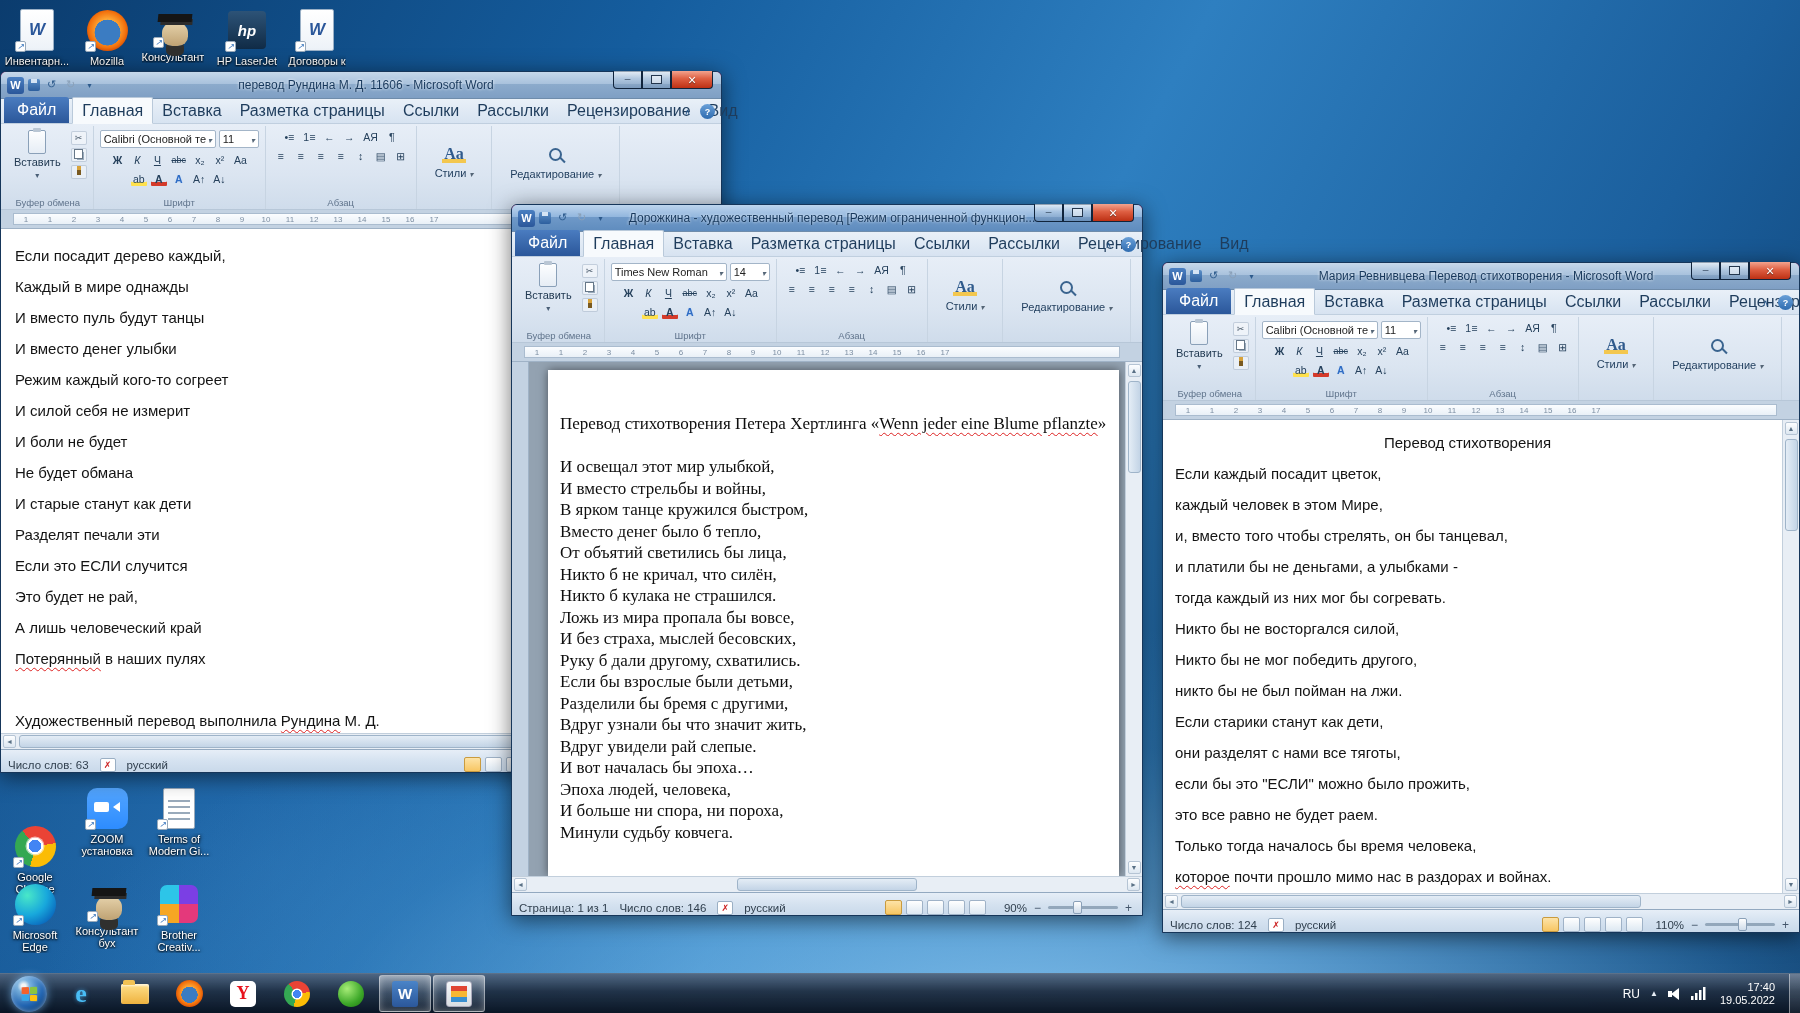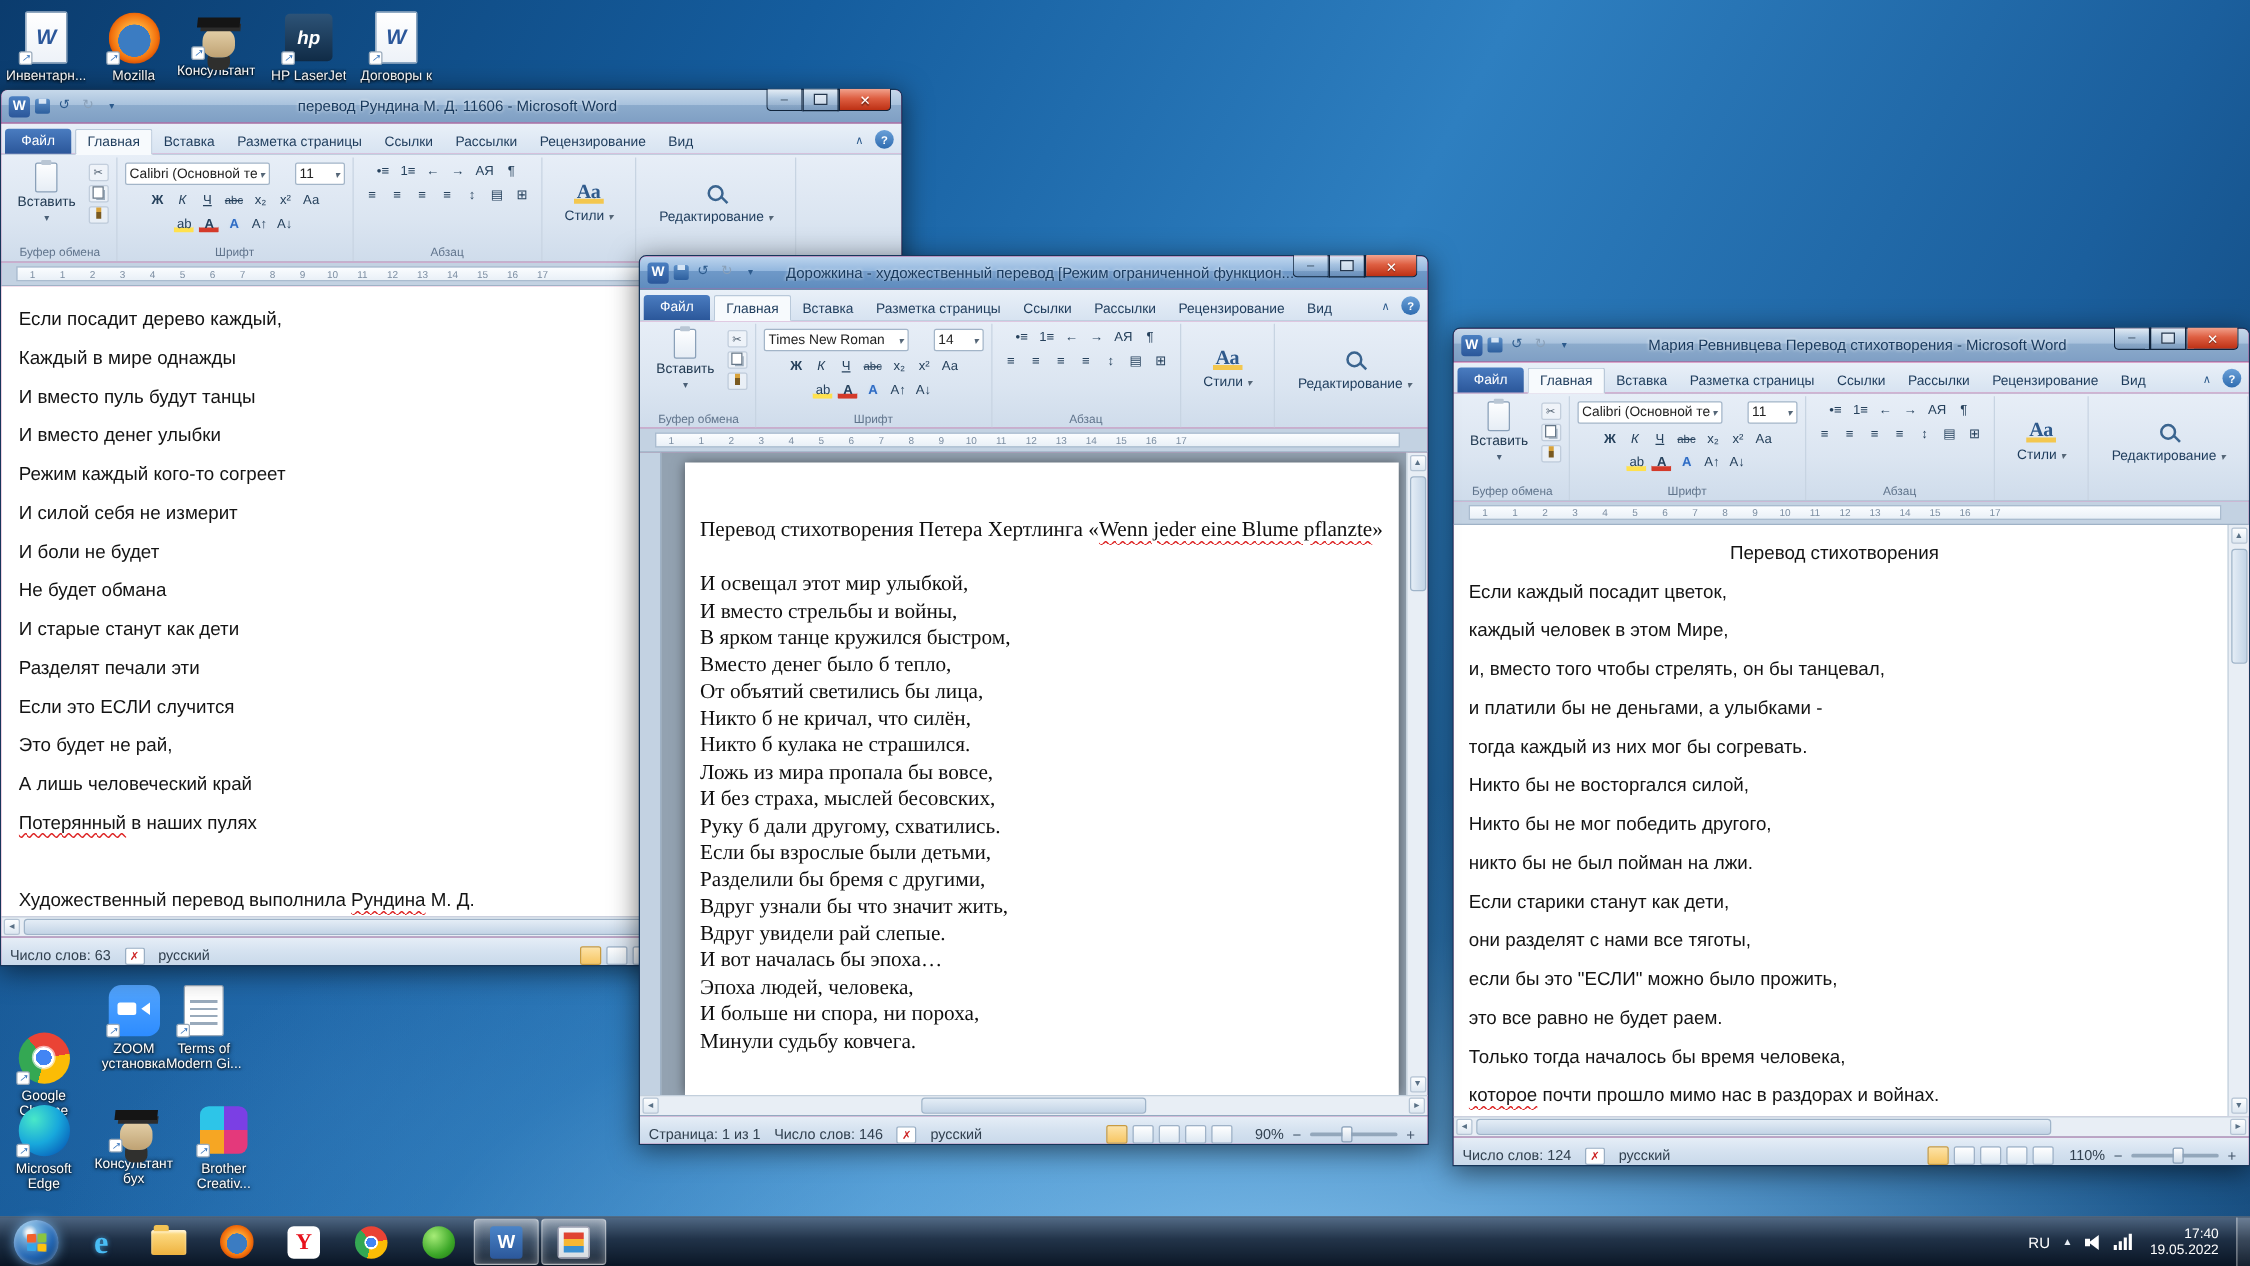--- a/index.html
+++ b/index.html
@@ -53,42 +53,42 @@
 .winbtns{position:absolute;right:8px;top:-1px;display:flex}
 .wbtn{width:29px;height:18px;border:1px solid #10243c;border-top:none;display:flex;align-items:center;justify-content:center;color:#1a2c40;font-size:10px;background:linear-gradient(rgba(255,255,255,.55),rgba(170,195,220,.4) 45%,rgba(105,135,170,.4))}
 .wbtn.min{border-radius:0 0 0 4px}
 .wbtn.min::after{content:"─";font-size:8px}
 .wbtn.max::after{content:"";width:9px;height:7px;border:1px solid #23364d;background:rgba(255,255,255,.5)}
 .wbtn.close{width:42px;border-radius:0 0 4px 0;background:linear-gradient(#f0a violet);background:linear-gradient(#f2a38e,#de5f42 45%,#bd3014);color:#fff}
 .wbtn.close::after{content:"×";font-size:14px;text-shadow:0 1px 1px rgba(0,0,0,.5)}
 
 .tabstrip{height:25px;display:flex;align-items:flex-end;background:linear-gradient(#e9f0f8,#d7e3f1);padding:0 3px;border-bottom:1px solid #c0cfdf;position:relative}
 .tabs{display:flex;align-items:flex-end}
-.tab{padding:4px 9px 3px;font-size:11px;color:#1e3c5c;white-space:nowrap}
+.tab{padding:4px 9px 3px;font-size:16px;color:#1e3c5c;white-space:nowrap}
 .tab.file{background:linear-gradient(#4a7cc0,#2b579a);color:#fff;border-radius:3px 3px 0 0;padding:4px 13px 4px;margin-right:3px}
 .tab.selected{background:#f7fafd;border:1px solid #b9c9da;border-bottom:1px solid #f7fafd;border-radius:2px 2px 0 0;margin-bottom:-1px}
 .collapsebtn,.helpbtn{position:absolute;top:5px;width:15px;height:15px;font-size:9px;display:flex;align-items:center;justify-content:center;color:#2c5a8c}
 .collapsebtn{right:26px}.collapsebtn::after{content:"∧"}
 .helpbtn{right:6px;border-radius:50%;background:linear-gradient(#6aa0d8,#2f6cb0);color:#fff;font-weight:bold}
 .helpbtn::after{content:"?"}
 
 .ribbon{height:86px;display:flex;background:linear-gradient(#e7eef7,#dbe5f1 60%,#cfdceb);border-bottom:1px solid #b7c7d8;padding:2px 2px 0;overflow:hidden}
 .rgroup{position:relative;display:flex;flex-direction:column;align-items:center;padding:2px 6px 13px;border-right:1px solid #c7d4e2}
 .glabel{position:absolute;bottom:1px;left:0;right:0;text-align:center;font-size:9.5px;color:#60748c;white-space:nowrap}
 .cliprow{display:flex;gap:5px}
 .paste{display:flex;flex-direction:column;align-items:center;font-size:11px;color:#223a52;padding:2px 5px}
 .clipart{width:18px;height:24px;background:linear-gradient(#fdfeff,#e6edf5);border:1px solid #8aa0b8;border-radius:2px;position:relative;margin-bottom:2px}
 .clipart::before{content:"";position:absolute;top:-3px;left:4px;width:8px;height:4px;background:#b9c6d4;border-radius:1px}
 .pcaret::after{content:"▾";font-size:8px;color:#4a5f76}
 .clipminis{display:flex;flex-direction:column;gap:3px;margin-top:3px}
 .mini{width:16px;height:14px;font-size:9px;line-height:13px;text-align:center;color:#456;background:rgba(255,255,255,.4);border:1px solid rgba(140,160,185,.45);border-radius:2px}
 .mcut::after{content:"✂"}
 .mcopy::after{content:"";display:inline-block;width:7px;height:8px;border:1px solid #678;background:#fff;box-shadow:2px 2px 0 -1px #9ab}
 .mbrush::after{content:"";display:inline-block;width:4px;height:9px;background:linear-gradient(#d8a23a 40%,#7a5a20 40%)}
-.comborow{display:flex;gap:20px;margin:2px 0 3px}
+.comborow{display:flex;gap:3px;margin:2px 0 3px}
 .combo{display:flex;align-items:center;justify-content:space-between;background:#fff;border:1px solid #a3b5c8;border-radius:2px;font-size:11px;color:#222;padding:0 3px;height:18px;overflow:hidden;white-space:nowrap}
 .combo.cname{width:116px}.combo.csize{width:40px}
 .combo span{overflow:hidden;white-space:nowrap}
 .co-caret::after{content:"▾";font-size:8px;color:#567}
 .btnrow{display:flex;gap:2px;margin-bottom:2px}
 .rbtn{min-width:18px;height:17px;padding:0 2px;font-size:10.5px;line-height:16px;text-align:center;color:#26415c;border:1px solid rgba(0,0,0,0);border-radius:2px}
 .rbtn.b{font-weight:bold}.rbtn.i{font-style:italic}.rbtn.u{text-decoration:underline}
 .rbtn.strike{text-decoration:line-through;font-size:9px}
 .rbtn.c-hl{box-shadow:inset 0 -4px 0 #ffe14d}
 .rbtn.c-col{box-shadow:inset 0 -4px 0 #d43a2a;font-weight:bold}
@@ -233,21 +233,21 @@
     </span>
   <span class="dlabel">Google Chrome</span>
 </div>
 <div class="dicon" style="left:72px;top:786px">
   <span class="art">
       <i class="art-zoom"></i>
       <i class="scarrow"></i>
     </span>
   <span class="dlabel">ZOOM установка</span>
 </div>
-<div class="dicon" style="left:128px;top:786px">
+<div class="dicon" style="left:144px;top:786px">
   <span class="art">
       <i class="art-doc"></i>
       <i class="scarrow"></i>
     </span>
   <span class="dlabel">Terms of Modern Gi...</span>
 </div>
 <div class="dicon" style="left:0px;top:882px">
   <span class="art">
       <i class="art-edge"></i>
       <i class="scarrow"></i>

